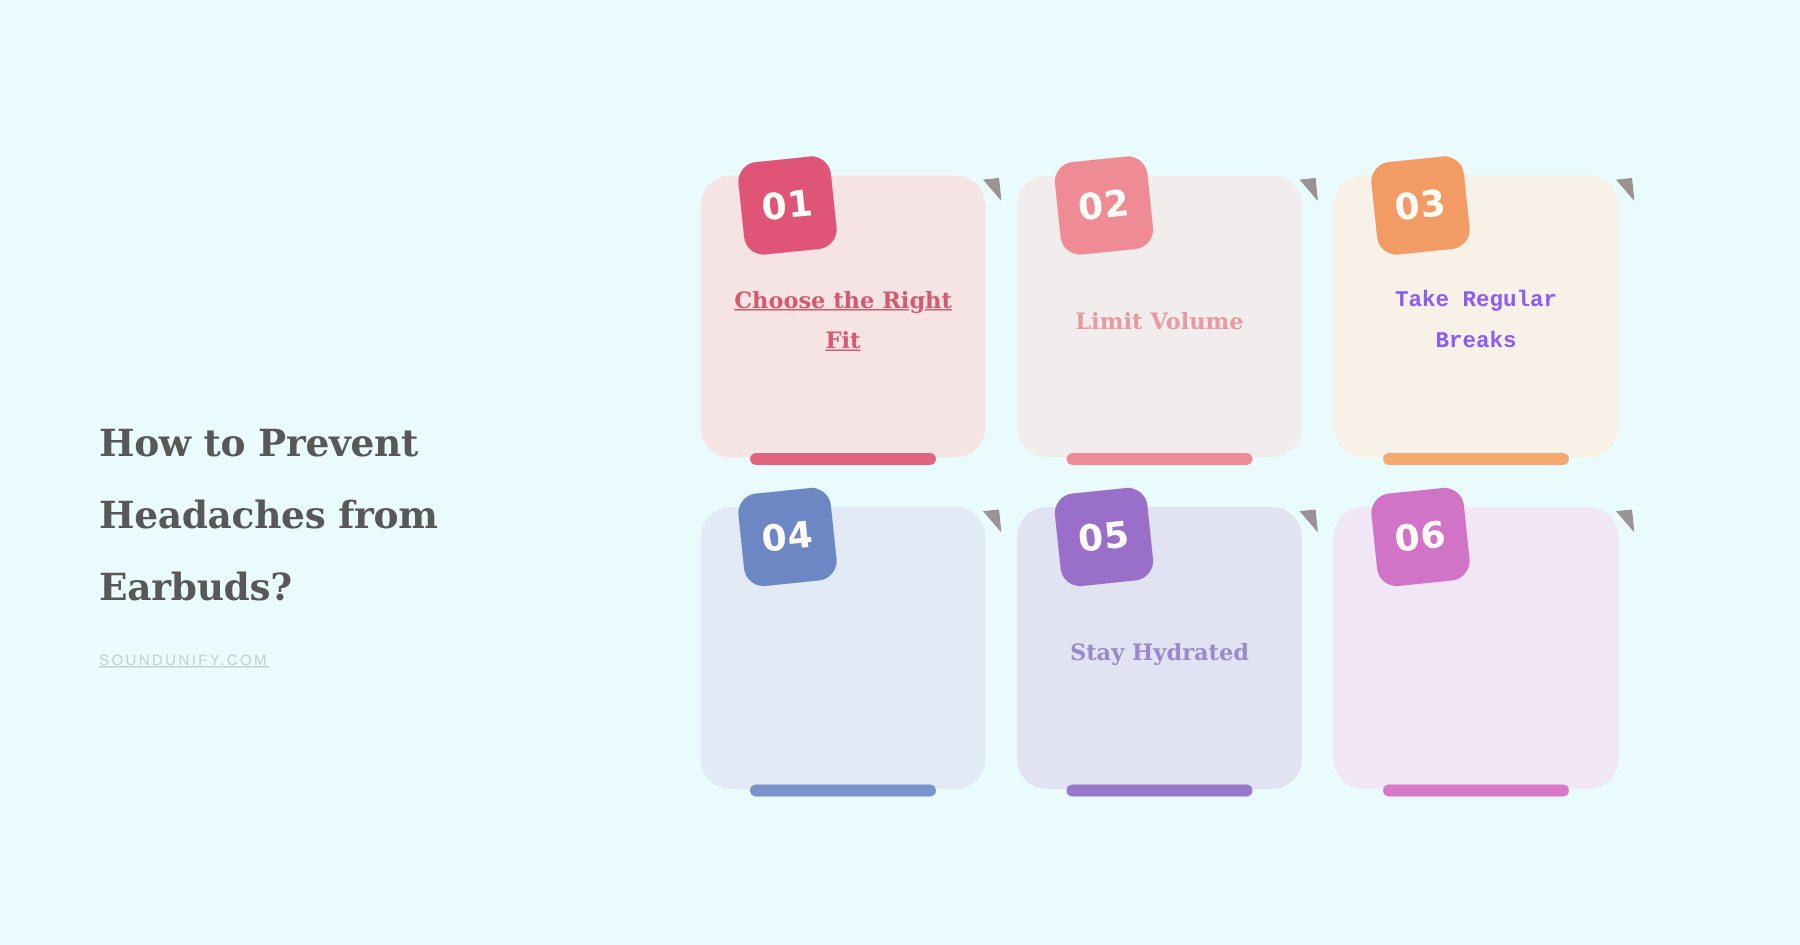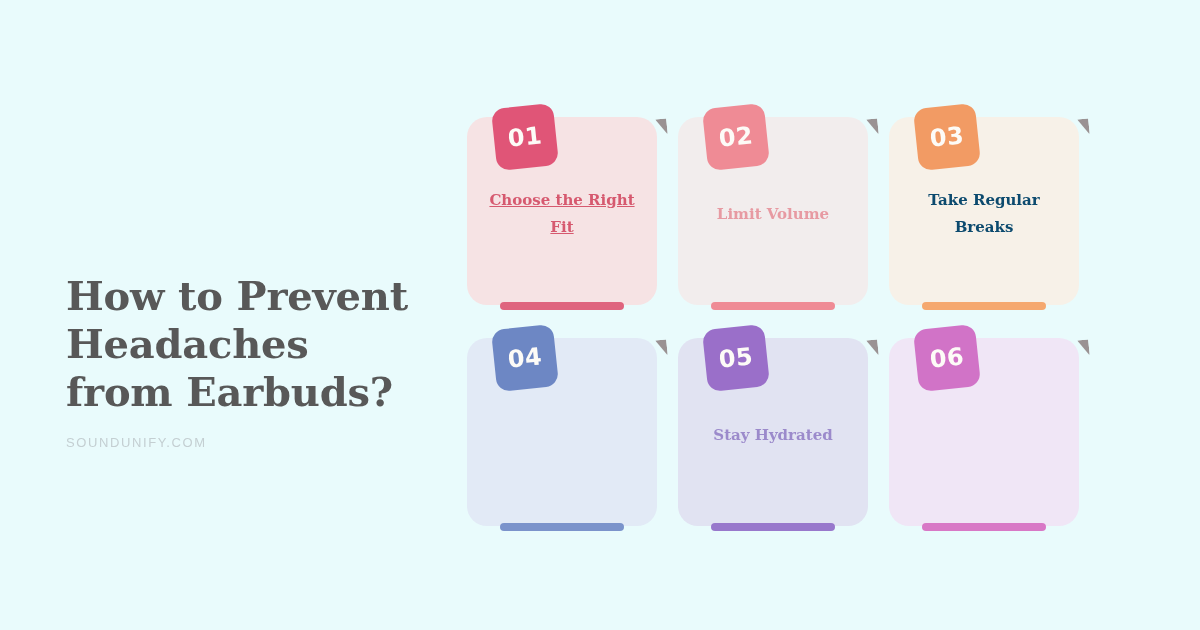--- a/index.html
+++ b/index.html
@@ -27,33 +27,34 @@
   #headline-block {
     position: absolute;
     left: 66px;
     top: 272px;
     width: 350px;
   }
 
   #page-title {
     font-family: "DejaVu Serif", "Liberation Serif", serif;
     font-weight: 700;
-    font-size: 40px;
+    font-size: 25px;
     line-height: 48px;
     color: #585858;
     letter-spacing: -0.2px;
   }
 
   #site-label {
     margin-top: 19px;
     font-family: "Liberation Sans", sans-serif;
-    font-size: 13px;
+    font-size: 10px;
     letter-spacing: 1.6px;
     color: #c4cfd2;
     font-weight: 400;
+    text-decoration: underline;
   }
 
   
   #card-grid {
     position: absolute;
     left: 467px;
     top: 117px;
     width: 615px;
     display: grid;
     grid-template-columns: repeat(3, 190px);
@@ -155,21 +156,21 @@
       </div>
       <div class="card-title" style="color: rgb(231, 154, 162); text-align: center;">Limit Volume</div>
       <div class="card-bar" style="background: rgb(239, 139, 149);"></div>
     </div>
 
     <div class="card" style="background: rgb(247, 241, 232);">
       <div class="badge-fold"></div>
       <div class="badge" style="background: rgb(242, 155, 100);">
         <span class="badge-num">03</span>
       </div>
-      <div class="card-title" style="color: #0c4a6e;">Take Regular Breaks</div>
+      <div class="card-title" style="color: #8b5cf6; font-family: Liberation Mono, monospace;">Take Regular Breaks</div>
       <div class="card-bar" style="background: rgb(245, 168, 111);"></div>
     </div>
 
     <div class="card" style="background: rgb(226, 234, 246);">
       <div class="badge-fold"></div>
       <div class="badge" style="background: rgb(109, 135, 196);">
         <span class="badge-num">04</span>
       </div>
       <div class="card-bar" style="background: rgb(123, 147, 203);"></div>
     </div>

